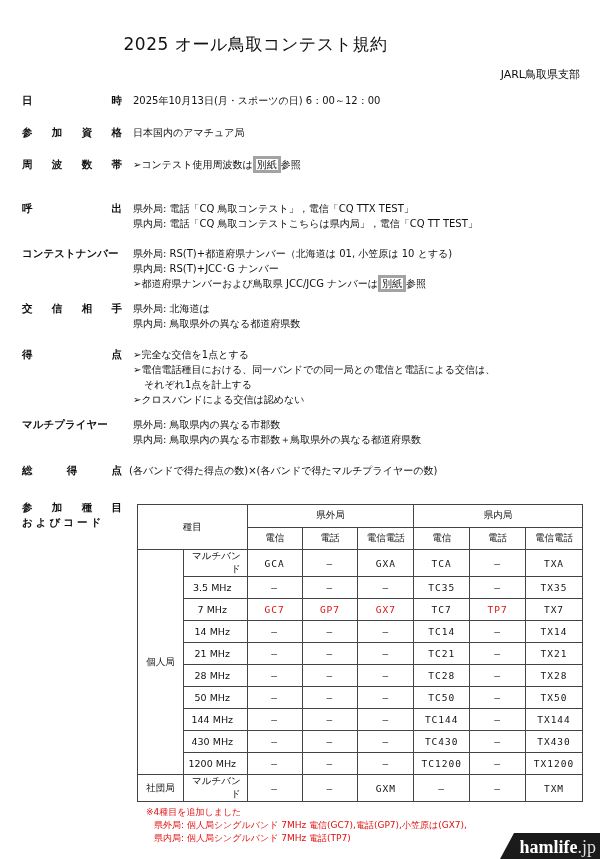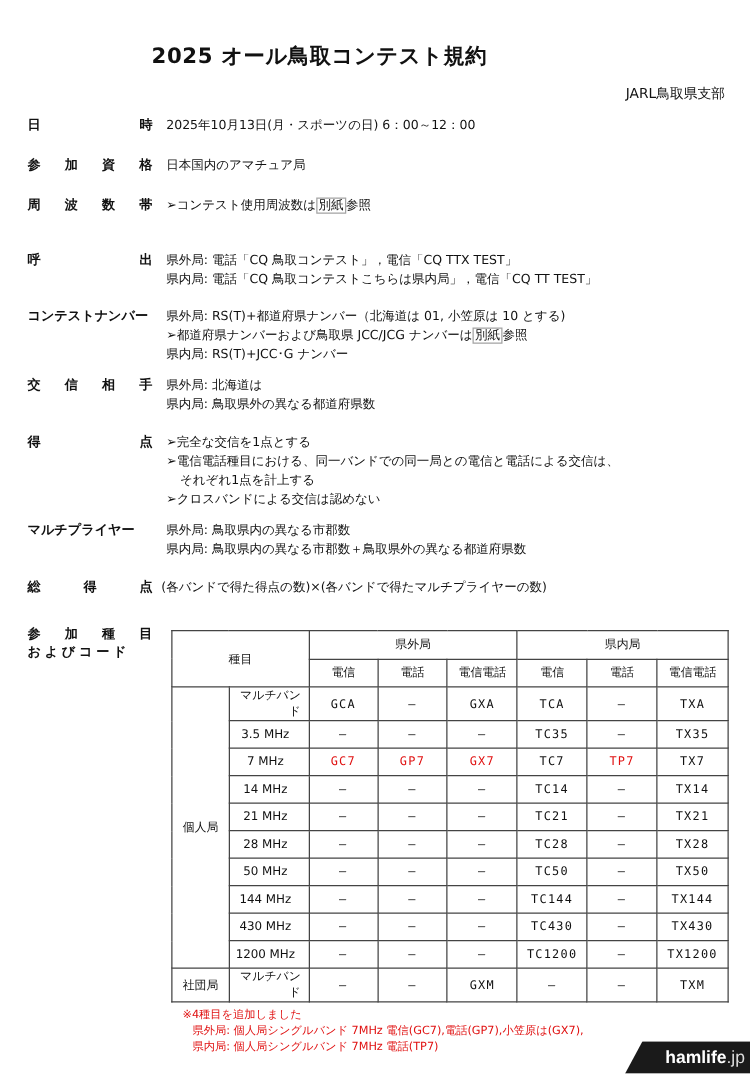--- a/index.html
+++ b/index.html
@@ -1,40 +1,40 @@
 <!DOCTYPE html>
 <html><head>
 <meta charset="utf-8">
 <style>
   html, body { margin:0; padding:0; background:#ffffff; }
   body { width:600px; height:859px; position:relative; overflow:hidden;
          font-family:"DejaVu Sans", "Liberation Sans", sans-serif; color:#111; }
   .title { position:absolute; top:33px; left:0; width:511px; text-align:center;
-           font-size:17px; font-weight:bold; letter-spacing:0.5px; }
+           font-size:17px; font-weight:normal; letter-spacing:0.5px; }
   .org { position:absolute; top:67px; right:20px; font-size:11px; }
   .sec { position:absolute; left:22px; width:560px; font-size:10px; line-height:15px; }
   .sec .lbl { position:absolute; left:0; width:100px; font-weight:bold; font-size:10.5px; }
   .sec .lbl.spread { display:flex; justify-content:space-between; }
   .sec .body { position:absolute; left:111px; white-space:nowrap; }
-  .boxed { border:1px solid #a3a3a3; padding:0 1px; }
+  .boxed { border:3px solid #a3a3a3; padding:0 1px; }
   table.codes { position:absolute; left:137px; top:504px; width:446px;
                 border-collapse:collapse; font-size:9.5px; }
   table.codes td, table.codes th { border:1px solid #444; height:21px; padding:0;
                 text-align:center; font-weight:normal; }
   table.codes td.band { padding-right:6px; }
   table.codes td.band.left { text-align:right; padding-left:4px; }
   .red { color:#e01010; }
   .mono { font-family:"DejaVu Sans Mono", "Liberation Mono", monospace; letter-spacing:1px; }
   .note { position:absolute; left:146px; top:806px; color:#e01010; font-size:9px; line-height:13px; white-space:nowrap; }
   .note .ind { padding-left:8px; }
   .logo { position:absolute; right:0; bottom:0; width:108px; height:26px; }
   .logo .bg { position:absolute; right:0; top:0; width:100px; height:26px; background:#1a1a1a;
               clip-path:polygon(14% 0,100% 0,100% 100%,0 100%); }
-  .logo .txt { position:absolute; right:4px; top:4px; font-size:14px; color:#fff;
-               font-family:Liberation Sans, sans-serif; font-weight:bold; }
+  .logo .txt { position:absolute; right:4px; top:4px; font-size:18px; color:#fff;
+               font-family:Liberation Serif, serif; font-weight:bold; }
   .logo .txt .jp { font-weight:normal; color:#ddd; }
 </style>
 </head>
 <body>
 
 <div class="title">2025 オール鳥取コンテスト規約</div>
 <div class="org">JARL鳥取県支部</div>
 
 <div class="sec" style="top:93px">
   <div class="lbl spread">
@@ -74,22 +74,22 @@
   <div class="body">
     <div>県外局: 電話「CQ 鳥取コンテスト」，電信「CQ TTX TEST」</div>
     <div>県内局: 電話「CQ 鳥取コンテストこちらは県内局」，電信「CQ TT TEST」</div>
   </div>
 </div>
 
 <div class="sec" style="top:246px">
   <div class="lbl">コンテストナンバー</div>
   <div class="body">
     <div>県外局: RS(T)+都道府県ナンバー（北海道は 01, 小笠原は 10 とする)</div>
+    <div>県内局: RS(T)+JCC･G ナンバー</div>
     <div><span>➢都道府県ナンバーおよび鳥取県 JCC/JCG ナンバーは</span><span class="boxed">別紙</span><span>参照</span></div>
-    <div>県内局: RS(T)+JCC･G ナンバー</div>
   </div>
 </div>
 
 <div class="sec" style="top:301px">
   <div class="lbl spread">
     <span>交</span>
     <span>信</span>
     <span>相</span>
     <span>手</span>
   </div>

